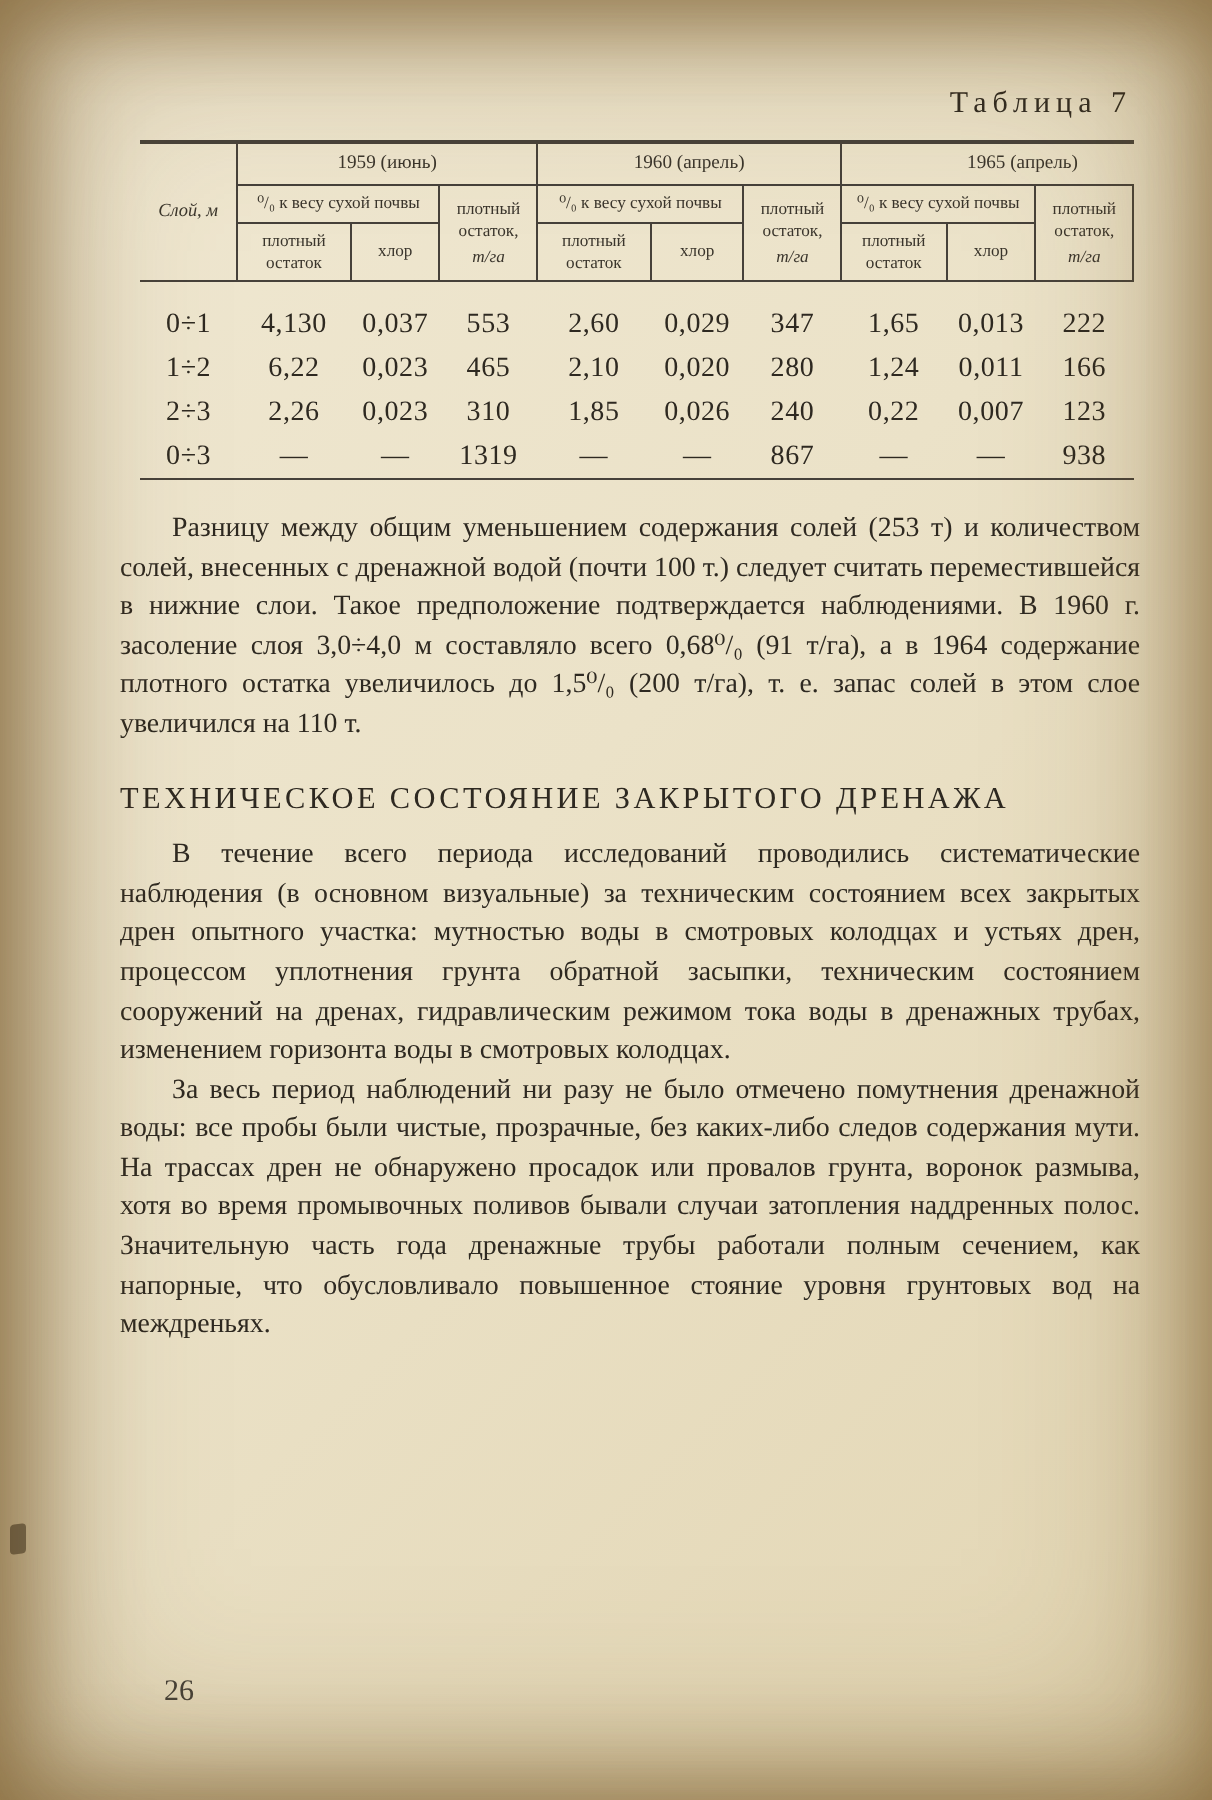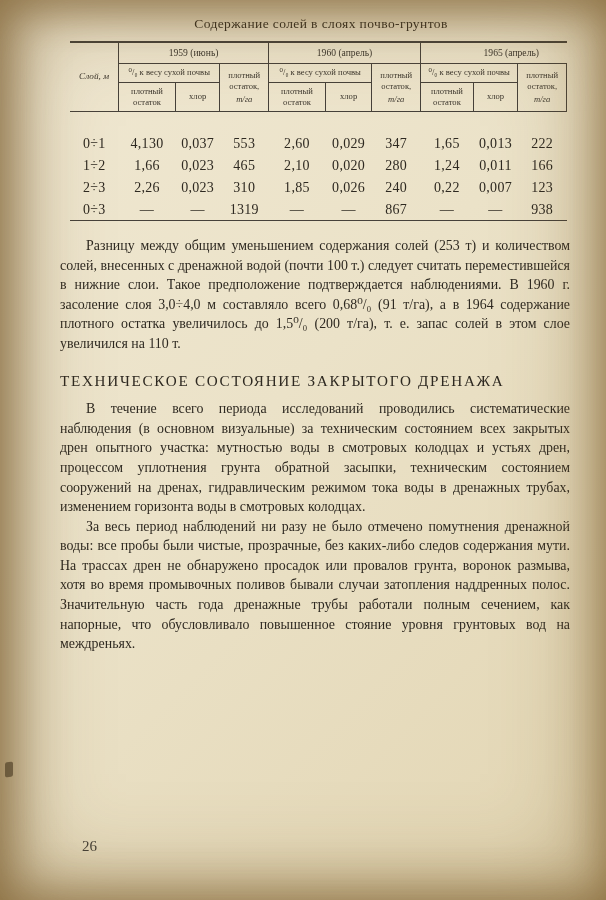--- a/index.html
+++ b/index.html
@@ -66,21 +66,21 @@
   table.salt thead tr.subs th:last-child { border-right: none; }
   table.salt th.tga em { display: block; font-style: italic; margin-top: 2px; }
   table.salt th.tga span { display: block; }
   table.salt tbody td {
     border: none;
     font-size: 14px;
     text-align: center;
     padding: 4px 2px 2px;
     letter-spacing: 0.3px;
   }
-  table.salt tbody tr:first-child td { padding-top: 24px; }
+  table.salt tbody tr:first-child td { padding-top: 14px; }
   .body-text {
     margin: 15px 36px 0 60px;
     font-size: 13.9px;
     line-height: 19.6px;
     text-align: justify;
   }
   .body-text p { margin: 0; text-indent: 26px; }
   .body-text h2 {
     font-size: 15.2px;
     font-weight: normal;
@@ -104,21 +104,21 @@
     transform: skewY(-8deg);
     z-index: 7;
   }
 </style>
 </head>
 <body>
 
 <div class="paper">
   <div class="vignette"></div>
 
-  <div class="table-title">Содержание солей в слоях почво-грунтов</div>
+  <div class="caption">Таблица 7</div>
 
   <table class="salt">
     <colgroup>
       <col style="width:48px">
       <col style="width:56px">
         <col style="width:44px">
         <col style="width:48px">
       <col style="width:56px">
         <col style="width:46px">
         <col style="width:48px">
@@ -167,21 +167,21 @@
           <td>553</td>
           <td>2,60</td>
           <td>0,029</td>
           <td>347</td>
           <td>1,65</td>
           <td>0,013</td>
           <td>222</td>
         </tr>
         <tr>
           <td>1÷2</td>
-          <td>1,66</td>
+          <td>6,22</td>
           <td>0,023</td>
           <td>465</td>
           <td>2,10</td>
           <td>0,020</td>
           <td>280</td>
           <td>1,24</td>
           <td>0,011</td>
           <td>166</td>
         </tr>
         <tr>

